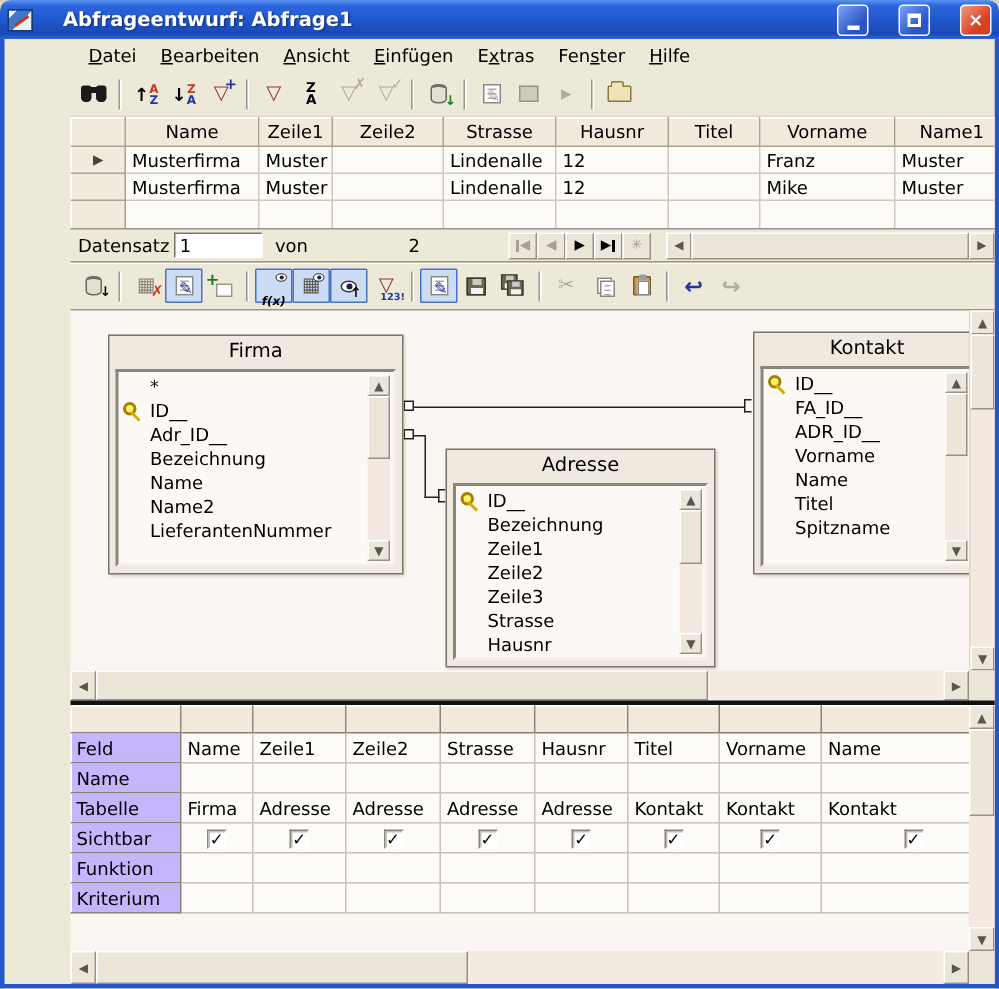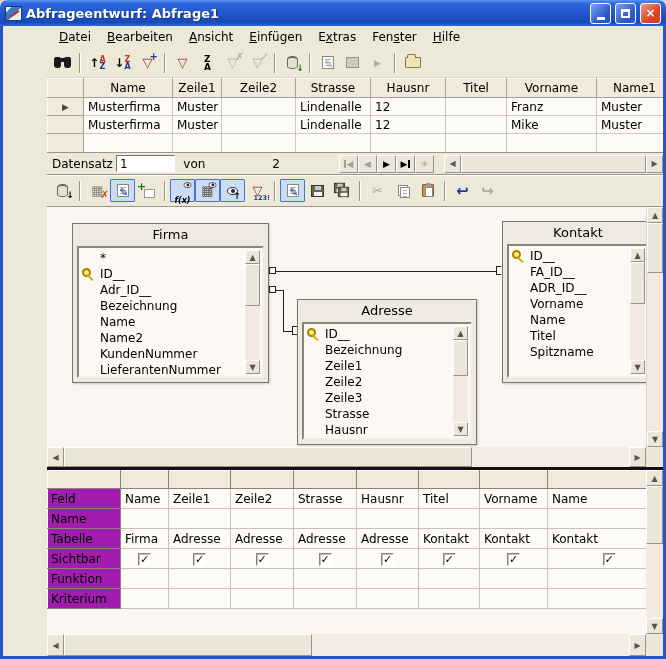--- a/index.html
+++ b/index.html
@@ -1,19 +1,19 @@
 <!DOCTYPE html>
 <html><head>
 <meta charset="utf-8">
 <style>
   html,body{margin:0;padding:0;background:#d8d4c8;}
   *{box-sizing:border-box;}
   .window{width:666px;height:659px;display:flex;flex-direction:column;font-family:"DejaVu Sans",sans-serif;font-size:12px;color:#000;overflow:hidden;border-radius:7px 7px 0 0;}
   
-  .titlebar{flex:0 0 26px;background:linear-gradient(180deg,#5a95f2 0%,#2d66dd 14%,#2158ce 50%,#1a49b4 86%,#2d66dd 100%);display:flex;align-items:center;padding:0 5px;gap:4px;border-radius:7px 7px 0 0;}
+  .titlebar{flex:0 0 26px;background:linear-gradient(180deg,#5a95f2 0%,#2d66dd 14%,#2158ce 50%,#1a49b4 86%,#2d66dd 100%);display:flex;align-items:center;padding:0 5px;gap:20px;border-radius:7px 7px 0 0;}
   .app-icon{width:17px;height:15px;background:linear-gradient(135deg,#eaf2ff 20%,#3f77c9 20% 55%,#eaf2ff 55%);border:1px solid #163a72;position:relative;flex:0 0 auto;}
   .app-icon::after{content:"";position:absolute;left:3px;top:6px;width:11px;height:2px;background:#c23a1a;transform:rotate(-35deg);}
   .title-text{flex:1;color:#fff;font-weight:bold;font-size:13px;text-shadow:1px 1px 1px #12357e;white-space:nowrap;overflow:hidden;}
   .tb-btn{width:21px;height:21px;border-radius:3px;border:1px solid #fff;display:flex;align-items:center;justify-content:center;color:#fff;font-size:12px;font-weight:bold;flex:0 0 auto;}
   .tb-min,.tb-max{background:linear-gradient(135deg,#7aa2f2,#2a55c8 70%);}
   .tb-close{background:linear-gradient(135deg,#f09a8a,#d8401f 65%);}
   .glyph-min{width:8px;height:3px;background:#fff;margin-top:10px;}
   .glyph-max{width:9px;height:9px;border:2px solid #fff;border-top-width:3px;}
   
   .wbody{flex:1;display:flex;flex-direction:column;border:3px solid #2456c9;border-top:none;background:#ece9d8;min-height:0;padding-left:44px;}
@@ -96,21 +96,21 @@
   
   .hscroll{flex:0 0 20px;display:flex;background:#f4ece3;}
   .hscroll2{flex:0 0 22px;display:flex;background:#f4ece3;}
   .corner{width:17px;background:#ece5da;flex:0 0 auto;}
   .sep-black{flex:0 0 3px;background:#111;}
   
   .bottomgrid{flex:1;display:flex;background:#fbf6f1;min-height:0;overflow:hidden;}
   .bg-left{flex:1;overflow:hidden;}
   .bottomgrid table{border-collapse:collapse;table-layout:fixed;width:643px;}
   .bottomgrid td{height:20px;background:#fdfbf7;border:1px solid #c9c3b7;padding:0 4px;font-size:12px;white-space:nowrap;overflow:hidden;}
-  .bottomgrid td.lab{background:#a21caf;border:1px solid;border-color:#fff #8a8478 #8a8478 #fff;padding:0 3px;}
+  .bottomgrid td.lab{background:#c4b5fd;border:1px solid;border-color:#fff #8a8478 #8a8478 #fff;padding:0 3px;}
   .bottomgrid tr.hdr td{height:18px;background:#f0e9dc;border:1px solid;border-color:#fff #8a8478 #8a8478 #fff;}
   .ctr{text-align:center;}
   .cb{width:13px;height:13px;background:#fff;border:1px solid;border-color:#8a857b #fff #fff #8a857b;box-shadow:inset 1px 1px 0 #c5beb2;display:inline-flex;align-items:center;justify-content:center;font-size:11px;font-weight:bold;line-height:11px;}
   .bg-vsb{width:17px;display:flex;flex-direction:column;background:#f3e9e1;flex:0 0 auto;}
   .bg-vsb .sbtn{width:auto;height:16px;flex:0 0 16px;}
 </style>
 </head>
 <body>
 
 <div class="window">
@@ -384,21 +384,20 @@
 
       <div class="tbox" style="left:25px;top:16px;width:197px;height:160px;">
         <div class="tbox-title">Firma</div>
         <div class="tbox-list">
           <div class="fld"><span>*</span></div>
           <div class="fld"><span class="key"></span><span>ID__</span></div>
           <div class="fld"><span>Adr_ID__</span></div>
           <div class="fld"><span>Bezeichnung</span></div>
           <div class="fld"><span>Name</span></div>
           <div class="fld"><span>Name2</span></div>
-          <div class="fld"><span>KundenNummer</span></div>
           <div class="fld"><span>LieferantenNummer</span></div>
           <div class="list-sb">
             <span class="sbtn">▲</span>
             <span class="sthumb" style="height:42px;"></span>
             <span class="sfill"></span>
             <span class="sbtn">▼</span>
           </div>
         </div>
       </div>
 

